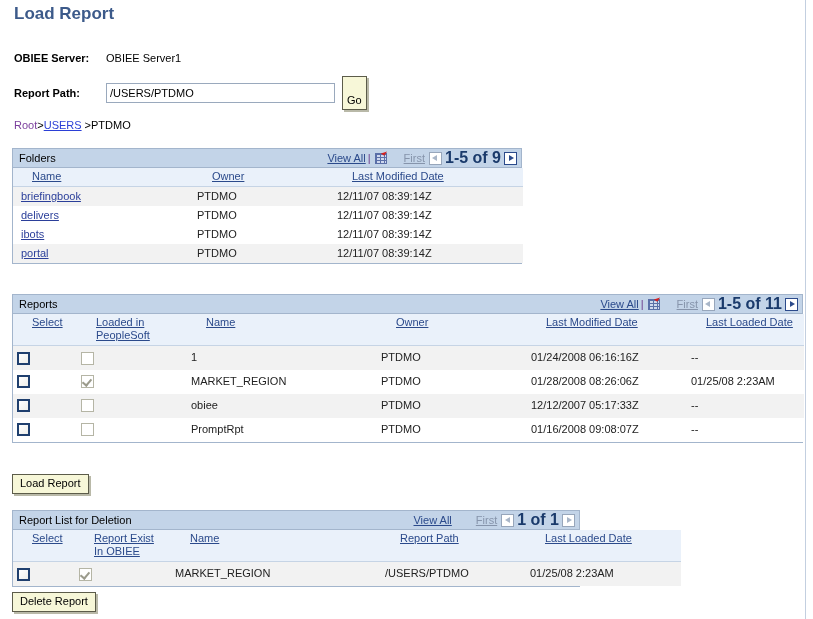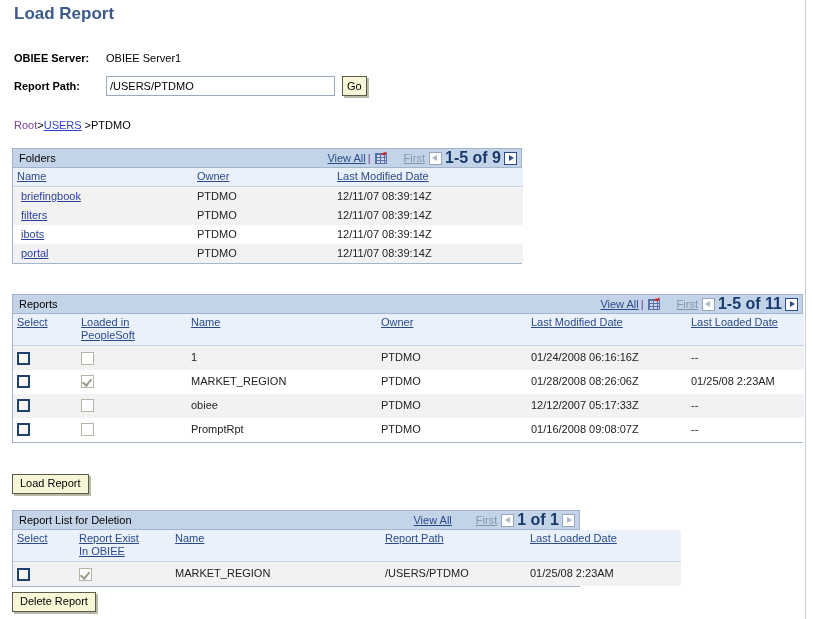--- a/index.html
+++ b/index.html
@@ -71,21 +71,21 @@
     box-shadow: 2px 2px 0 0 #b9b9a8;
     font-family: "Liberation Sans", sans-serif;
     font-size: 11px;
     color: #000;
     padding: 2px 7px 3px 7px;
     cursor: pointer;
     line-height: 13px;
     box-sizing: border-box;
   }
   .ps-button.small {
-    padding: 3px 4px 2px 4px;
+    padding: 17px 4px 2px 4px;
     font-size: 11px;
   }
 
   
   .breadcrumb {
     position: absolute;
     left: 14px;
     top: 119px;
     font-size: 11px;
     white-space: nowrap;
@@ -215,21 +215,21 @@
   table.data {
     border-collapse: collapse;
     width: 100%;
     font-size: 11px;
     table-layout: fixed;
   }
   table.data th {
     background: #eaf1fa;
     text-align: left;
     font-weight: normal;
-    padding: 2px 2px 3px 4px;
+    padding: 2px 2px 3px 19px;
     vertical-align: top;
     border-bottom: 1px solid #c6d4e5;
     line-height: 13px;
   }
   table.data th .colh {
     color: #2b4a8b;
     text-decoration: underline;
     cursor: pointer;
   }
   table.data td {
@@ -335,22 +335,22 @@
         <th><span class="colh">Owner</span></th>
         <th><span class="colh">Last Modified Date</span></th>
       </tr>
     </thead>
     <tbody>
       <tr class="alt">
         <td><span class="folder-indent"></span><a class="cell-link">briefingbook</a></td>
         <td>PTDMO</td>
         <td>12/11/07 08:39:14Z</td>
       </tr>
-      <tr class="alt">
-        <td><span class="folder-indent"></span><a class="cell-link">filters</a></td>
+      <tr class="norm">
+        <td><span class="folder-indent"></span><a class="cell-link">delivers</a></td>
         <td>PTDMO</td>
         <td>12/11/07 08:39:14Z</td>
       </tr>
       <tr class="norm">
         <td><span class="folder-indent"></span><a class="cell-link">ibots</a></td>
         <td>PTDMO</td>
         <td>12/11/07 08:39:14Z</td>
       </tr>
       <tr class="alt">
         <td><span class="folder-indent"></span><a class="cell-link">portal</a></td>

